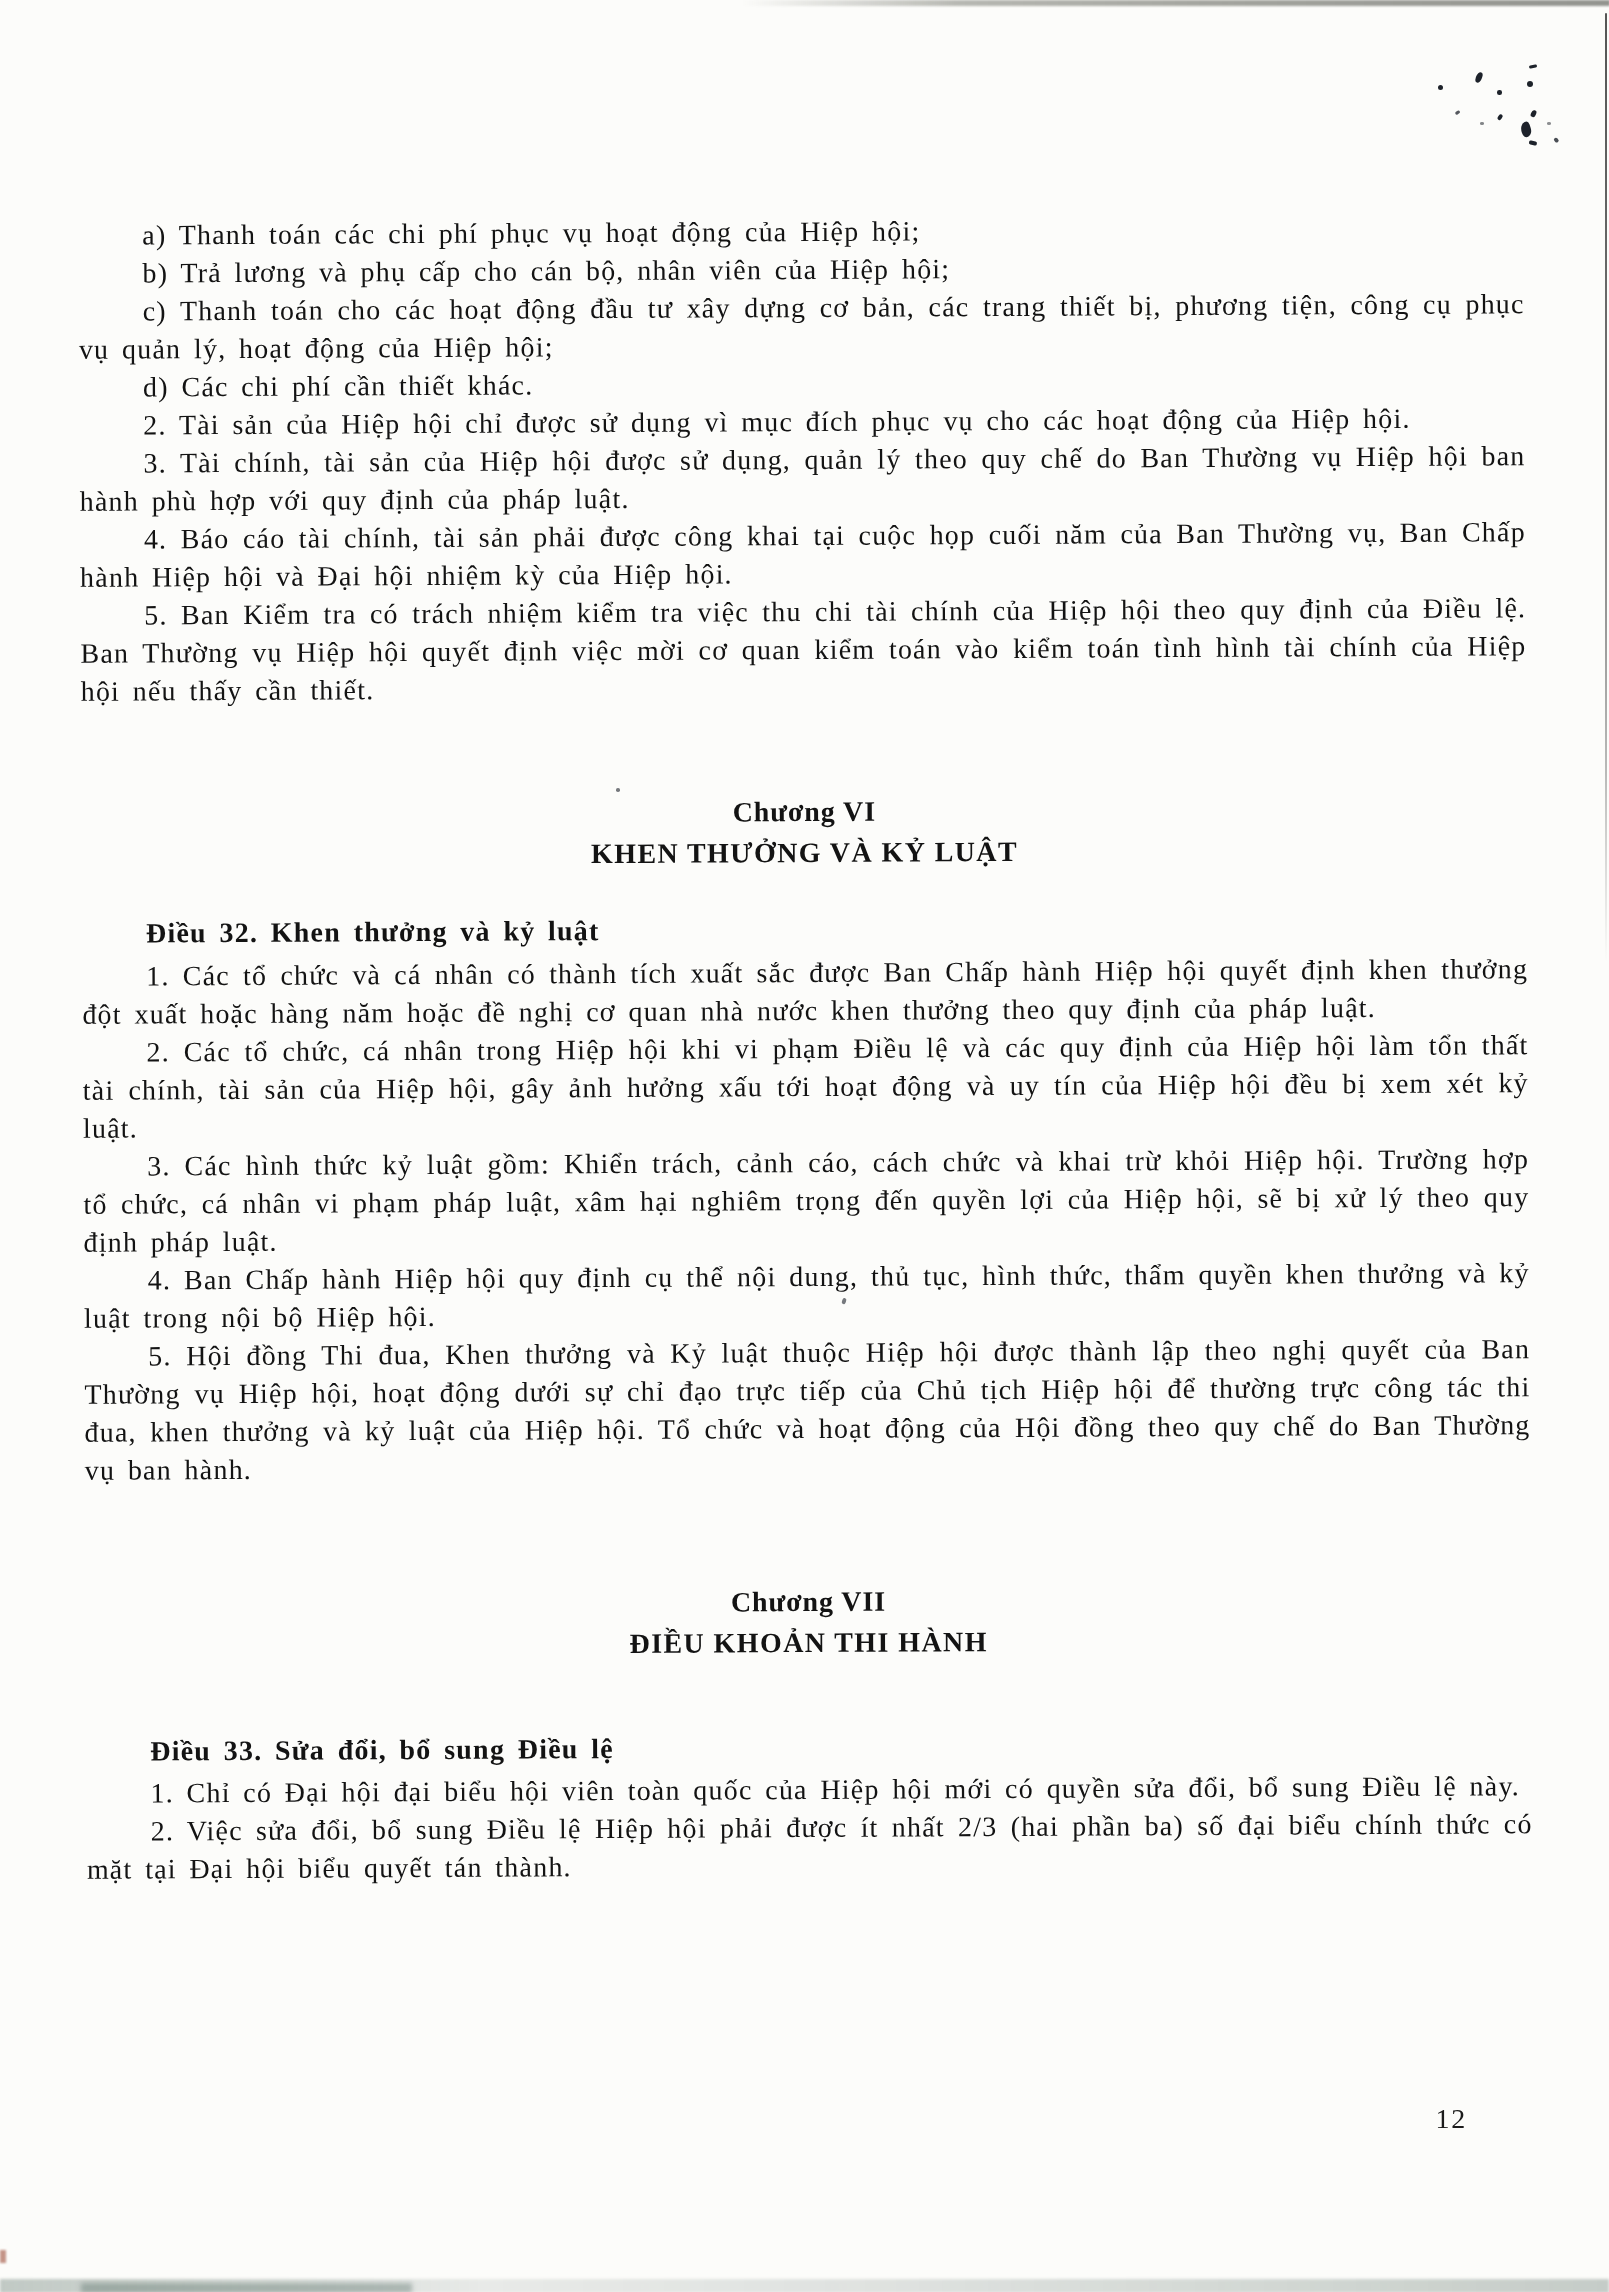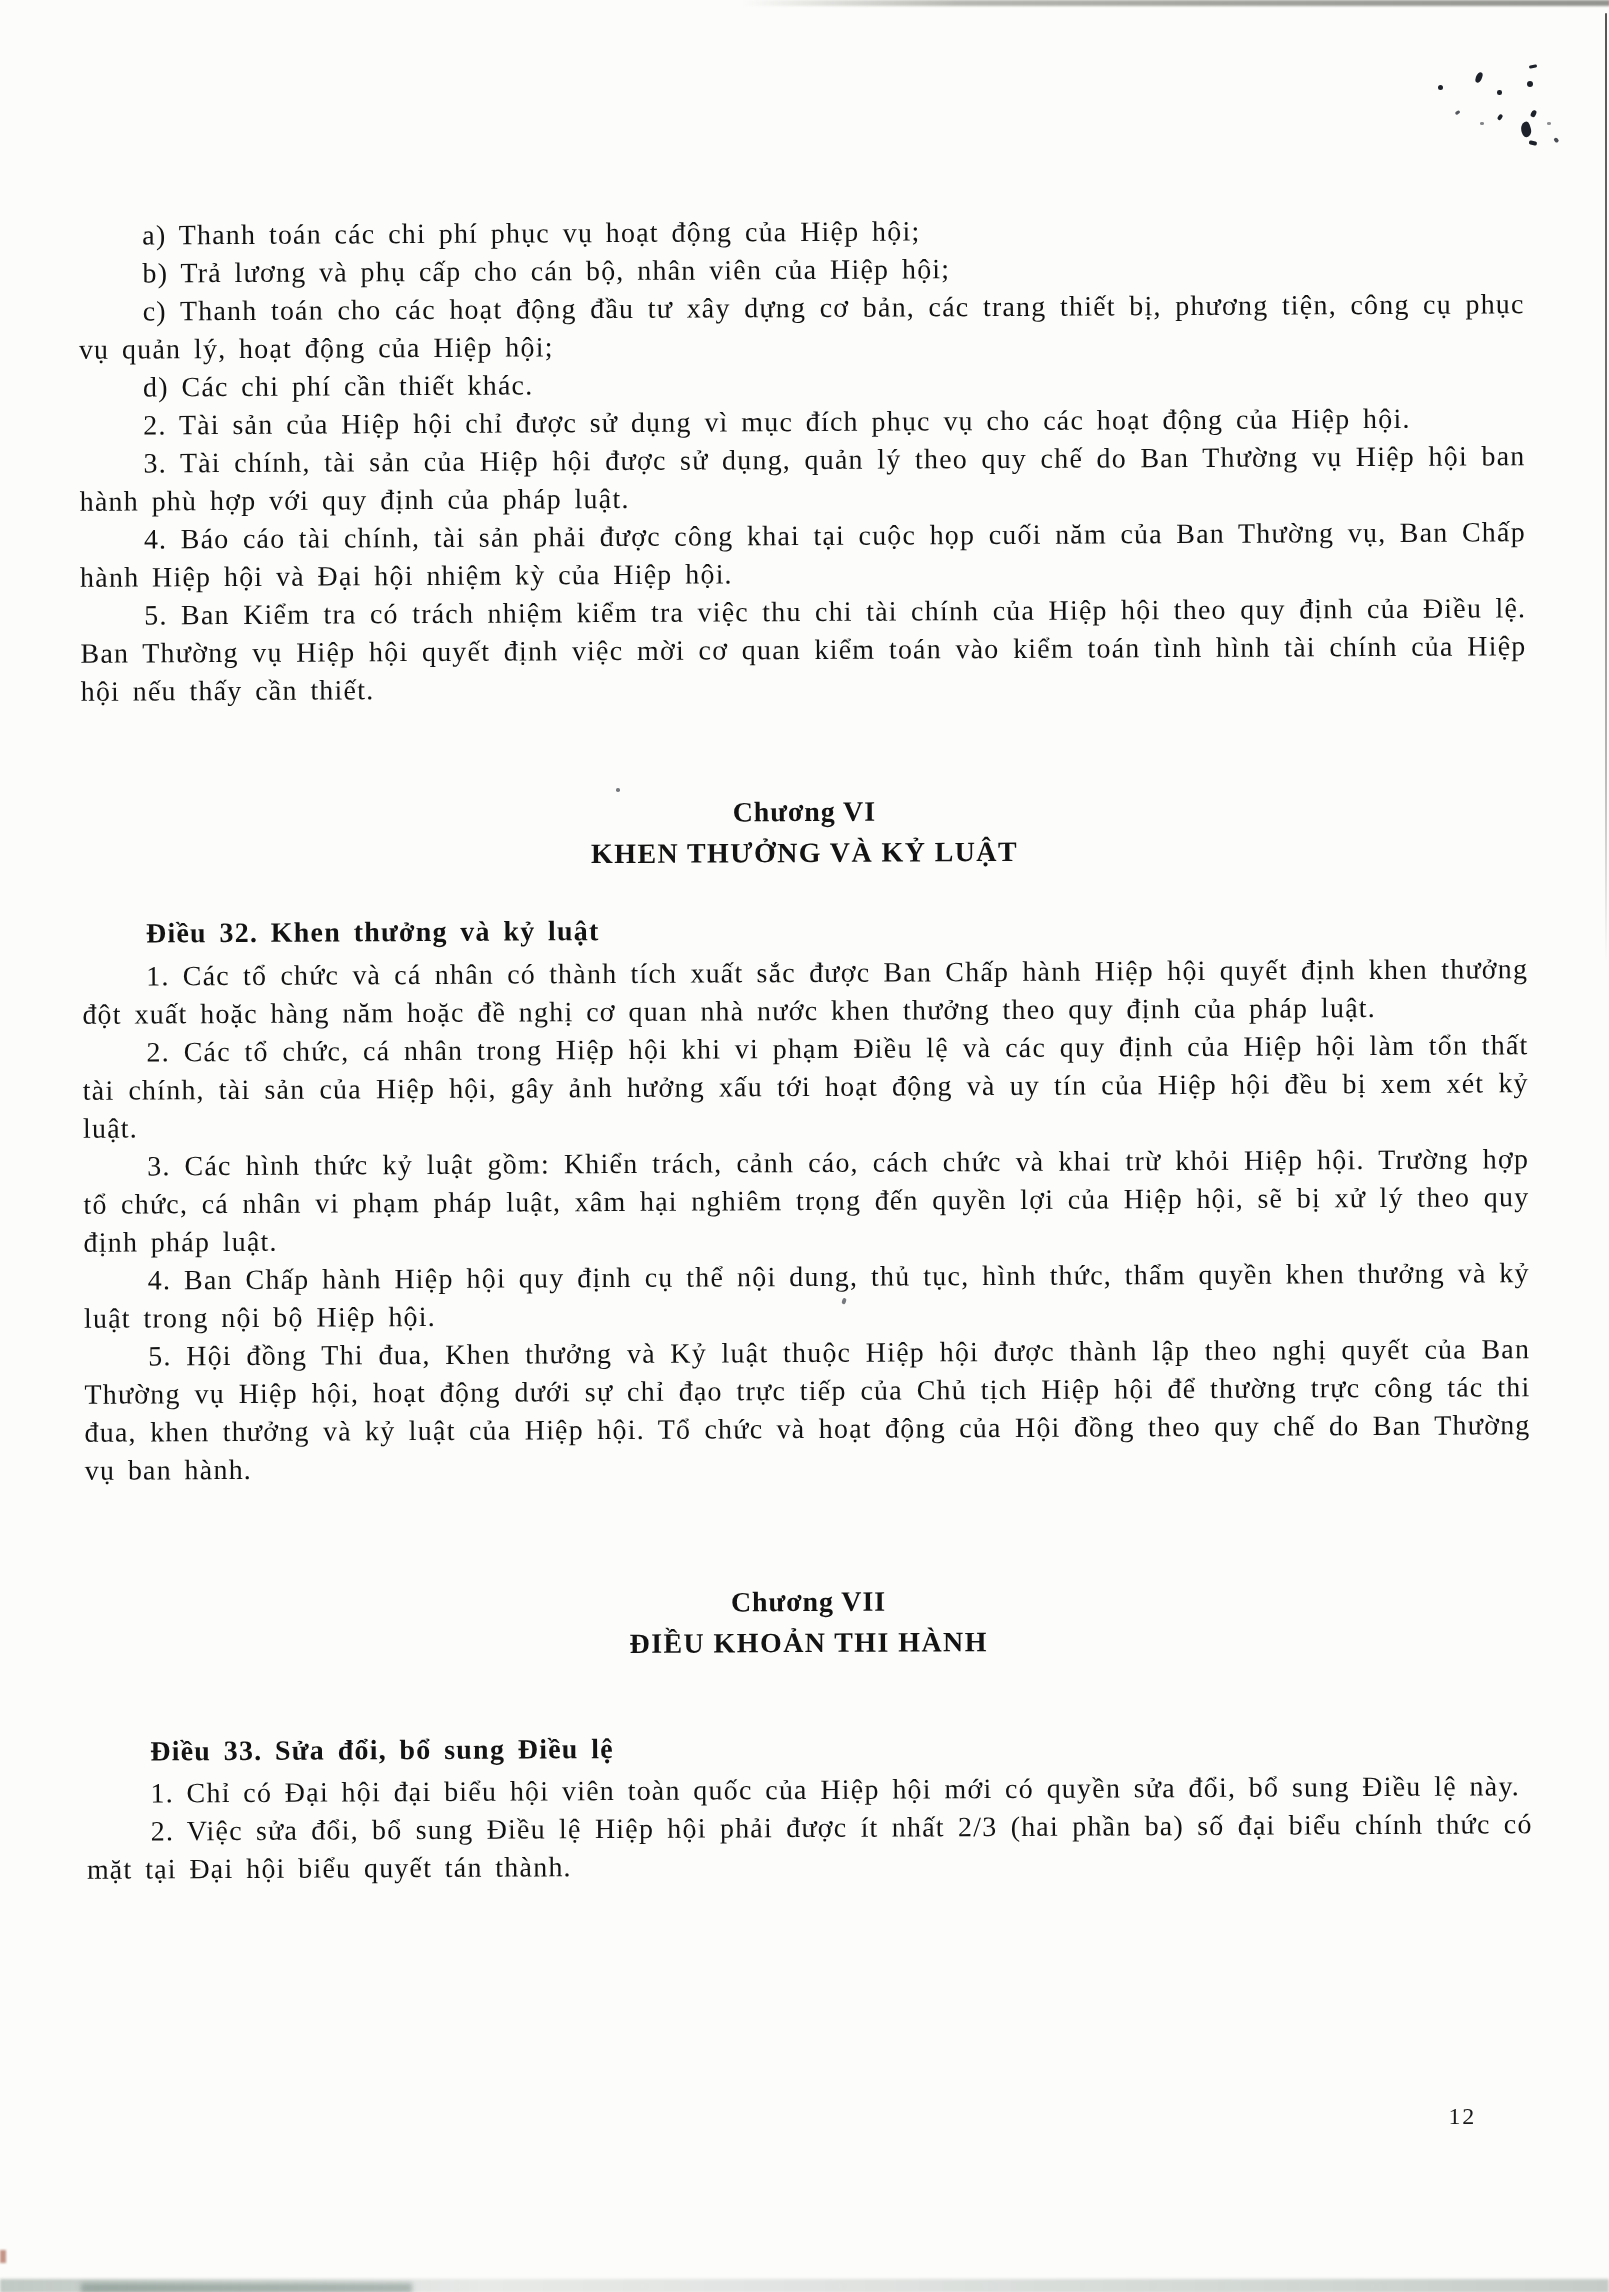--- a/index.html
+++ b/index.html
@@ -42,22 +42,22 @@
     font-size: 28px;
     line-height: 41px;
     letter-spacing: 0.9px;
   }
   .chapter-vii { margin-top: 95px; }
   .chapter-title { letter-spacing: 1.4px; }
 
   .page-number {
     position: absolute;
     top: 2103px;
-    right: 133px;
-    font-size: 24px;
+    right: 142px;
+    font-size: 28px;
     letter-spacing: 1.8px;
     color: #1b1b1b;
   }
 
   
   .ink-marks span { position: absolute; background: #1d222a; display: block; }
   .s1  { left:1438px; top:85px;  width:5.4px;  height:5.4px;  border-radius:50%; }
   .s2  { left:1476px; top:72px;  width:6.3px;  height:10.7px; border-radius:60% 40% 55% 45%; transform:rotate(18deg); }
   .s3  { left:1497px; top:90px; width:4.5px;  height:4.5px;  border-radius:50%; }
   .s4  { left:1527px; top:81px;  width:6.3px;  height:6.3px;  border-radius:50%; }

